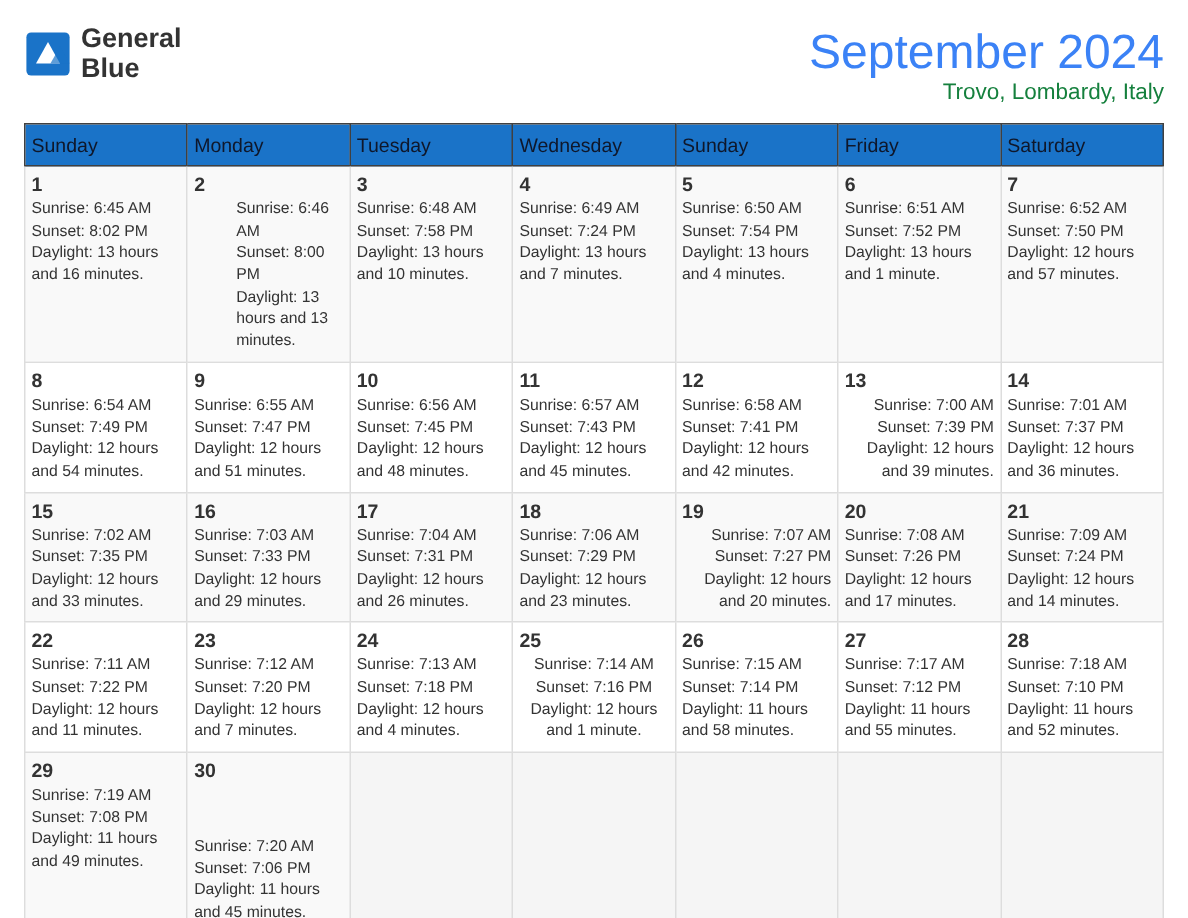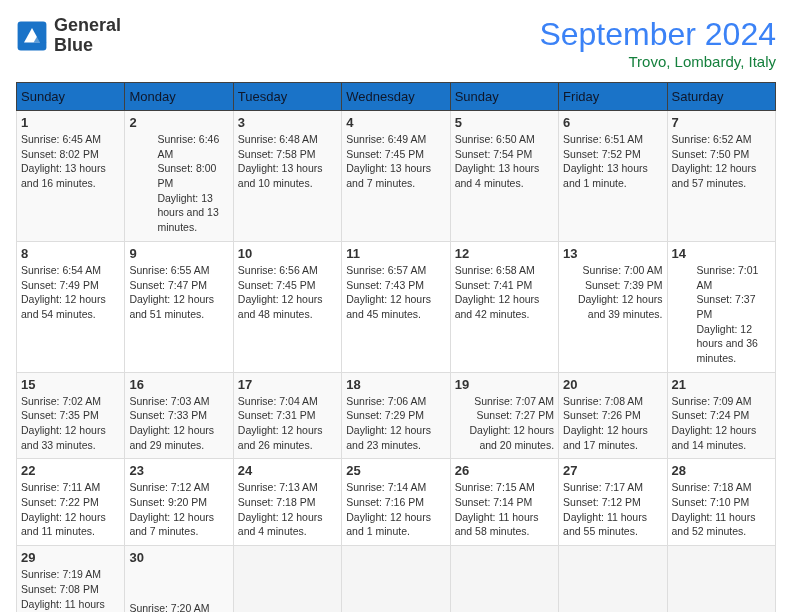--- a/index.html
+++ b/index.html
@@ -133,21 +133,21 @@
         </td>
         <td>
           <span class="day-num">3</span>
           <div class="day-info" style="white-space: pre-line;">Sunrise: 6:48 AM
 Sunset: 7:58 PM
 Daylight: 13 hours and 10 minutes.</div>
         </td>
         <td>
           <span class="day-num">4</span>
           <div class="day-info" style="white-space: pre-line;">Sunrise: 6:49 AM
-Sunset: 7:45 PM
+Sunset: 7:24 PM
 Daylight: 13 hours and 7 minutes.</div>
         </td>
         <td>
           <span class="day-num">5</span>
           <div class="day-info" style="white-space: pre-line;">Sunrise: 6:50 AM
 Sunset: 7:54 PM
 Daylight: 13 hours and 4 minutes.</div>
         </td>
         <td>
           <span class="day-num">6</span>
@@ -194,21 +194,21 @@
 Daylight: 12 hours and 42 minutes.</div>
         </td>
         <td>
           <span class="day-num">13</span>
           <div class="day-info" style="white-space: pre-line; text-align: right;">Sunrise: 7:00 AM
 Sunset: 7:39 PM
 Daylight: 12 hours and 39 minutes.</div>
         </td>
         <td>
           <span class="day-num">14</span>
-          <div class="day-info" style="white-space: pre-line; margin-left: 25px;">Sunrise: 7:01 AM
+          <div class="day-info" style="white-space: pre-line;">Sunrise: 7:01 AM
 Sunset: 7:37 PM
 Daylight: 12 hours and 36 minutes.</div>
         </td>
       </tr>
       <tr>
         <td>
           <span class="day-num">15</span>
           <div class="day-info" style="white-space: pre-line;">Sunrise: 7:02 AM
 Sunset: 7:35 PM
 Daylight: 12 hours and 33 minutes.</div>
@@ -253,32 +253,32 @@
       <tr>
         <td>
           <span class="day-num">22</span>
           <div class="day-info" style="white-space: pre-line;">Sunrise: 7:11 AM
 Sunset: 7:22 PM
 Daylight: 12 hours and 11 minutes.</div>
         </td>
         <td>
           <span class="day-num">23</span>
           <div class="day-info" style="white-space: pre-line;">Sunrise: 7:12 AM
-Sunset: 9:20 PM
+Sunset: 7:20 PM
 Daylight: 12 hours and 7 minutes.</div>
         </td>
         <td>
           <span class="day-num">24</span>
           <div class="day-info" style="white-space: pre-line;">Sunrise: 7:13 AM
 Sunset: 7:18 PM
 Daylight: 12 hours and 4 minutes.</div>
         </td>
         <td>
           <span class="day-num">25</span>
-          <div class="day-info" style="white-space: pre-line;">Sunrise: 7:14 AM
+          <div class="day-info" style="white-space: pre-line; text-align: center;">Sunrise: 7:14 AM
 Sunset: 7:16 PM
 Daylight: 12 hours and 1 minute.</div>
         </td>
         <td>
           <span class="day-num">26</span>
           <div class="day-info" style="white-space: pre-line;">Sunrise: 7:15 AM
 Sunset: 7:14 PM
 Daylight: 11 hours and 58 minutes.</div>
         </td>
         <td>

